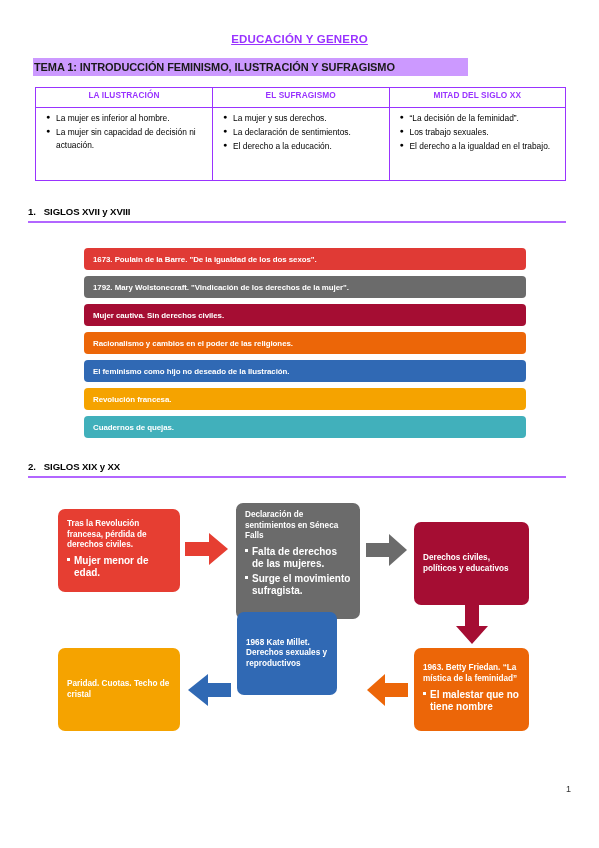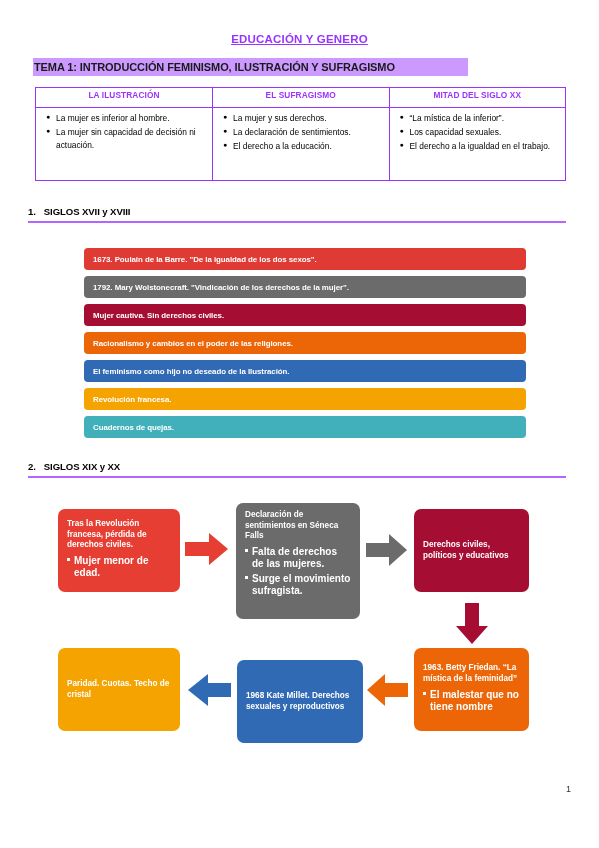--- a/index.html
+++ b/index.html
@@ -226,22 +226,22 @@
             <ul class="blist">
               <li><span class="bdot">●</span><span>La mujer y sus derechos.</span></li>
               <li><span class="bdot">●</span><span>La declaración de sentimientos.</span></li>
               <li><span class="bdot">●</span><span>El derecho a la educación.</span></li>
             </ul>
           </div>
         </td>
         <td>
           <div class="cell-body">
             <ul class="blist">
-              <li><span class="bdot">●</span><span>“La mística de la inferior”.</span></li>
-              <li><span class="bdot">●</span><span>Los capacidad sexuales.</span></li>
+              <li><span class="bdot">●</span><span>“La decisión de la feminidad”.</span></li>
+              <li><span class="bdot">●</span><span>Los trabajo sexuales.</span></li>
               <li><span class="bdot">●</span><span>El derecho a la igualdad en el trabajo.</span></li>
             </ul>
           </div>
         </td>
       </tr>
     </tbody>
   </table>
 
   <div class="sec" style="top:206px">
     <div class="sec-title">
@@ -285,40 +285,40 @@
       <ul class="fsub">
         <li>Falta de derechos de las mujeres.</li>
         <li>Surge el movimiento sufragista.</li>
       </ul>
     </div>
 
     <svg class="arrow" style="left:366px; top:533px" width="42" height="34" viewBox="0 0 42 34">
       <polygon points="0,10 23,10 23,1 41,17 23,33 23,24 0,24" fill="#6b6b6b"></polygon>
     </svg>
 
-    <div class="fbox" style="left:414px; top:509px; width:115px; height:83px; background:#a50d33">
+    <div class="fbox" style="left:414px; top:522px; width:115px; height:83px; background:#a50d33">
       <div class="ftitle">Derechos civiles, políticos y educativos</div>
     </div>
 
     <svg class="arrow" style="left:455px; top:603px" width="34" height="42" viewBox="0 0 34 42">
       <polygon points="10,0 24,0 24,23 33,23 17,41 1,23 10,23" fill="#a50d33"></polygon>
     </svg>
 
     <div class="fbox" style="left:414px; top:648px; width:115px; height:83px; background:#ec6608">
       <div class="ftitle">1963. Betty Friedan. “La mística de la feminidad”</div>
       <ul class="fsub">
         <li>El malestar que no tiene nombre</li>
       </ul>
     </div>
 
     <svg class="arrow" style="left:367px; top:673px" width="42" height="34" viewBox="0 0 42 34">
       <polygon points="41,10 18,10 18,1 0,17 18,33 18,24 41,24" fill="#ec6608"></polygon>
     </svg>
 
-    <div class="fbox" style="left:237px; top:660px; width:126px; height:83px; background:#3069b4">
+    <div class="fbox" style="left:237px; top:612px; width:100px; height:83px; background:#3069b4">
       <div class="ftitle">1968 Kate Millet. Derechos sexuales y reproductivos</div>
     </div>
 
     <svg class="arrow" style="left:188px; top:673px" width="44" height="34" viewBox="0 0 44 34">
       <polygon points="43,10 20,10 20,1 0,17 20,33 20,24 43,24" fill="#3069b4"></polygon>
     </svg>
 
     <div class="fbox" style="left:58px; top:648px; width:122px; height:83px; background:#f5a300">
       <div class="ftitle">Paridad. Cuotas. Techo de cristal</div>
     </div>

